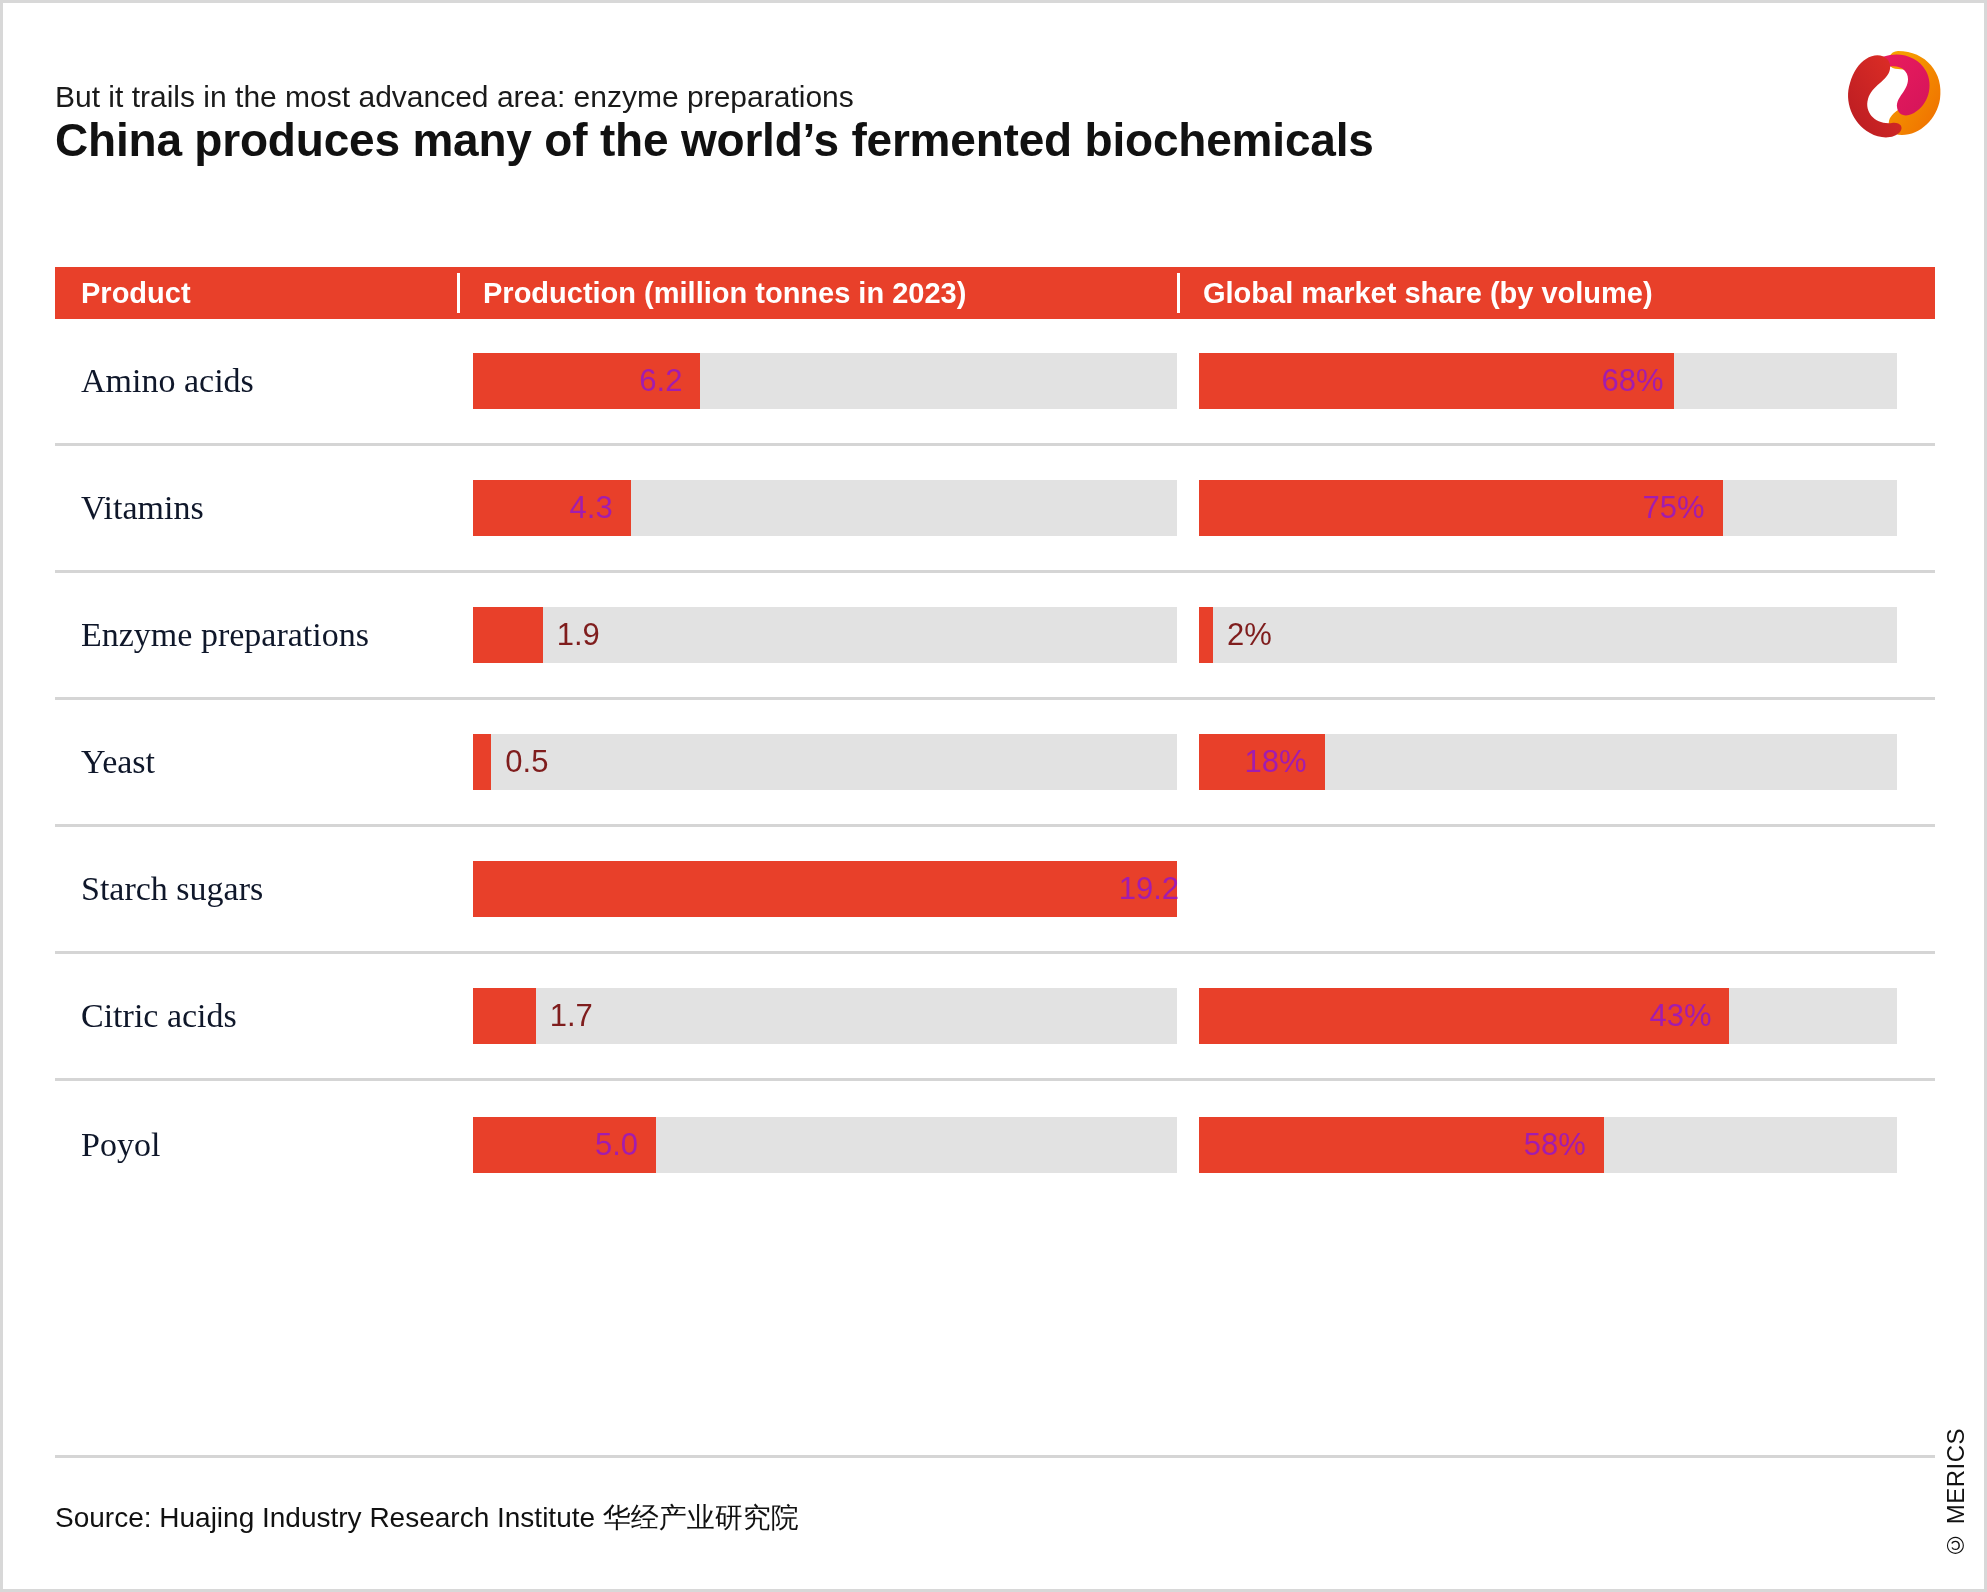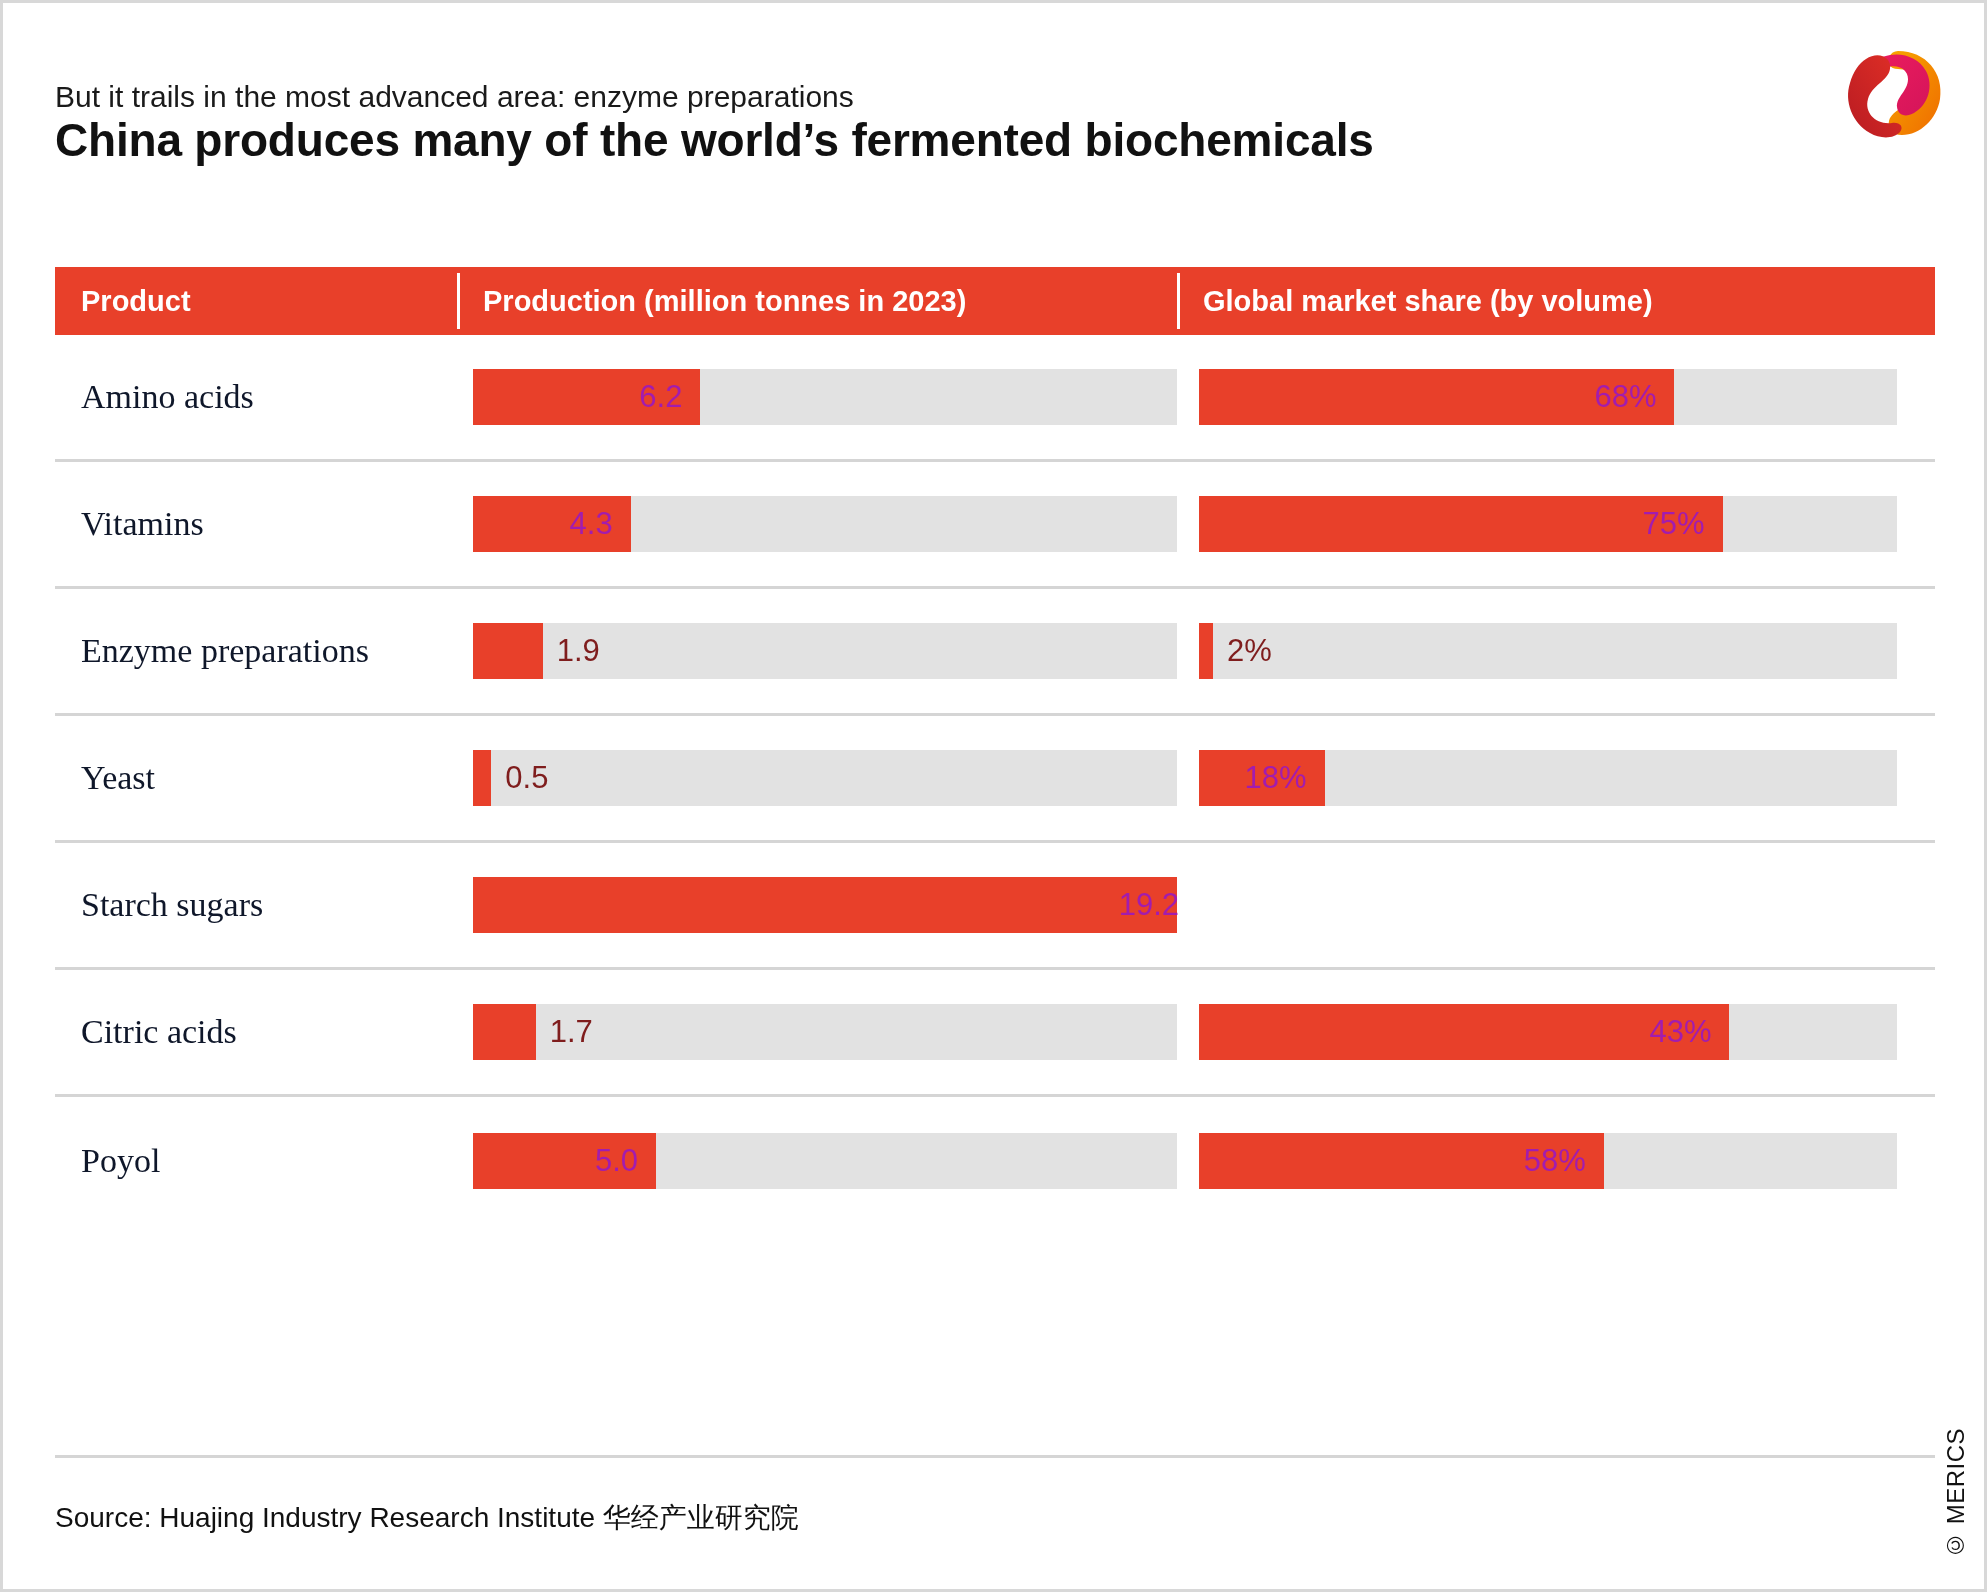--- a/index.html
+++ b/index.html
@@ -64,21 +64,21 @@
   
   .col-product  { width: 402px; flex: 0 0 402px; }
   .col-prod     { width: 720px; flex: 0 0 720px; }
   .col-share    { width: 720px; flex: 0 0 720px; }
   .gap-a        { width: 16px;  flex: 0 0 16px; }
   .gap-b        { width: 22px;  flex: 0 0 22px; }
 
   #header-row {
     display: flex;
     align-items: stretch;
-    height: 68px;
+    height: 52px;
     background: var(--accent, #E8402A);
   }
   #header-row .hcell {
     display: flex;
     align-items: center;
     position: relative;
     color: #ffffff;
     font-size: 29px;
     font-weight: 700;
     padding-left: 26px;
@@ -238,21 +238,21 @@
           <div class="bar-cell" style="width: 704px; flex: 0 0 704px;">
             <div class="track">
               <div class="fill" style="width: 32.3%;"></div>
               <div class="val-in" style="left: 0px; width: 32.3%;">6.2</div>
             </div>
           </div>
           <div class="gap-b"></div>
           <div class="bar-cell" style="width: 698px; flex: 0 0 698px;">
             <div class="track">
               <div class="fill" style="width: 68%;"></div>
-              <div class="val-in" style="left: 1px; width: 68%;">68%</div>
+              <div class="val-in" style="left: 8px; width: 68%;">68%</div>
             </div>
           </div>
         </div>
         <div class="row">
           <div class="product-cell col-product">Vitamins</div>
           <div class="gap-a"></div>
           <div class="bar-cell" style="width: 704px; flex: 0 0 704px;">
             <div class="track">
               <div class="fill" style="width: 22.4%;"></div>
               <div class="val-in" style="left: 0px; width: 22.4%;">4.3</div>

